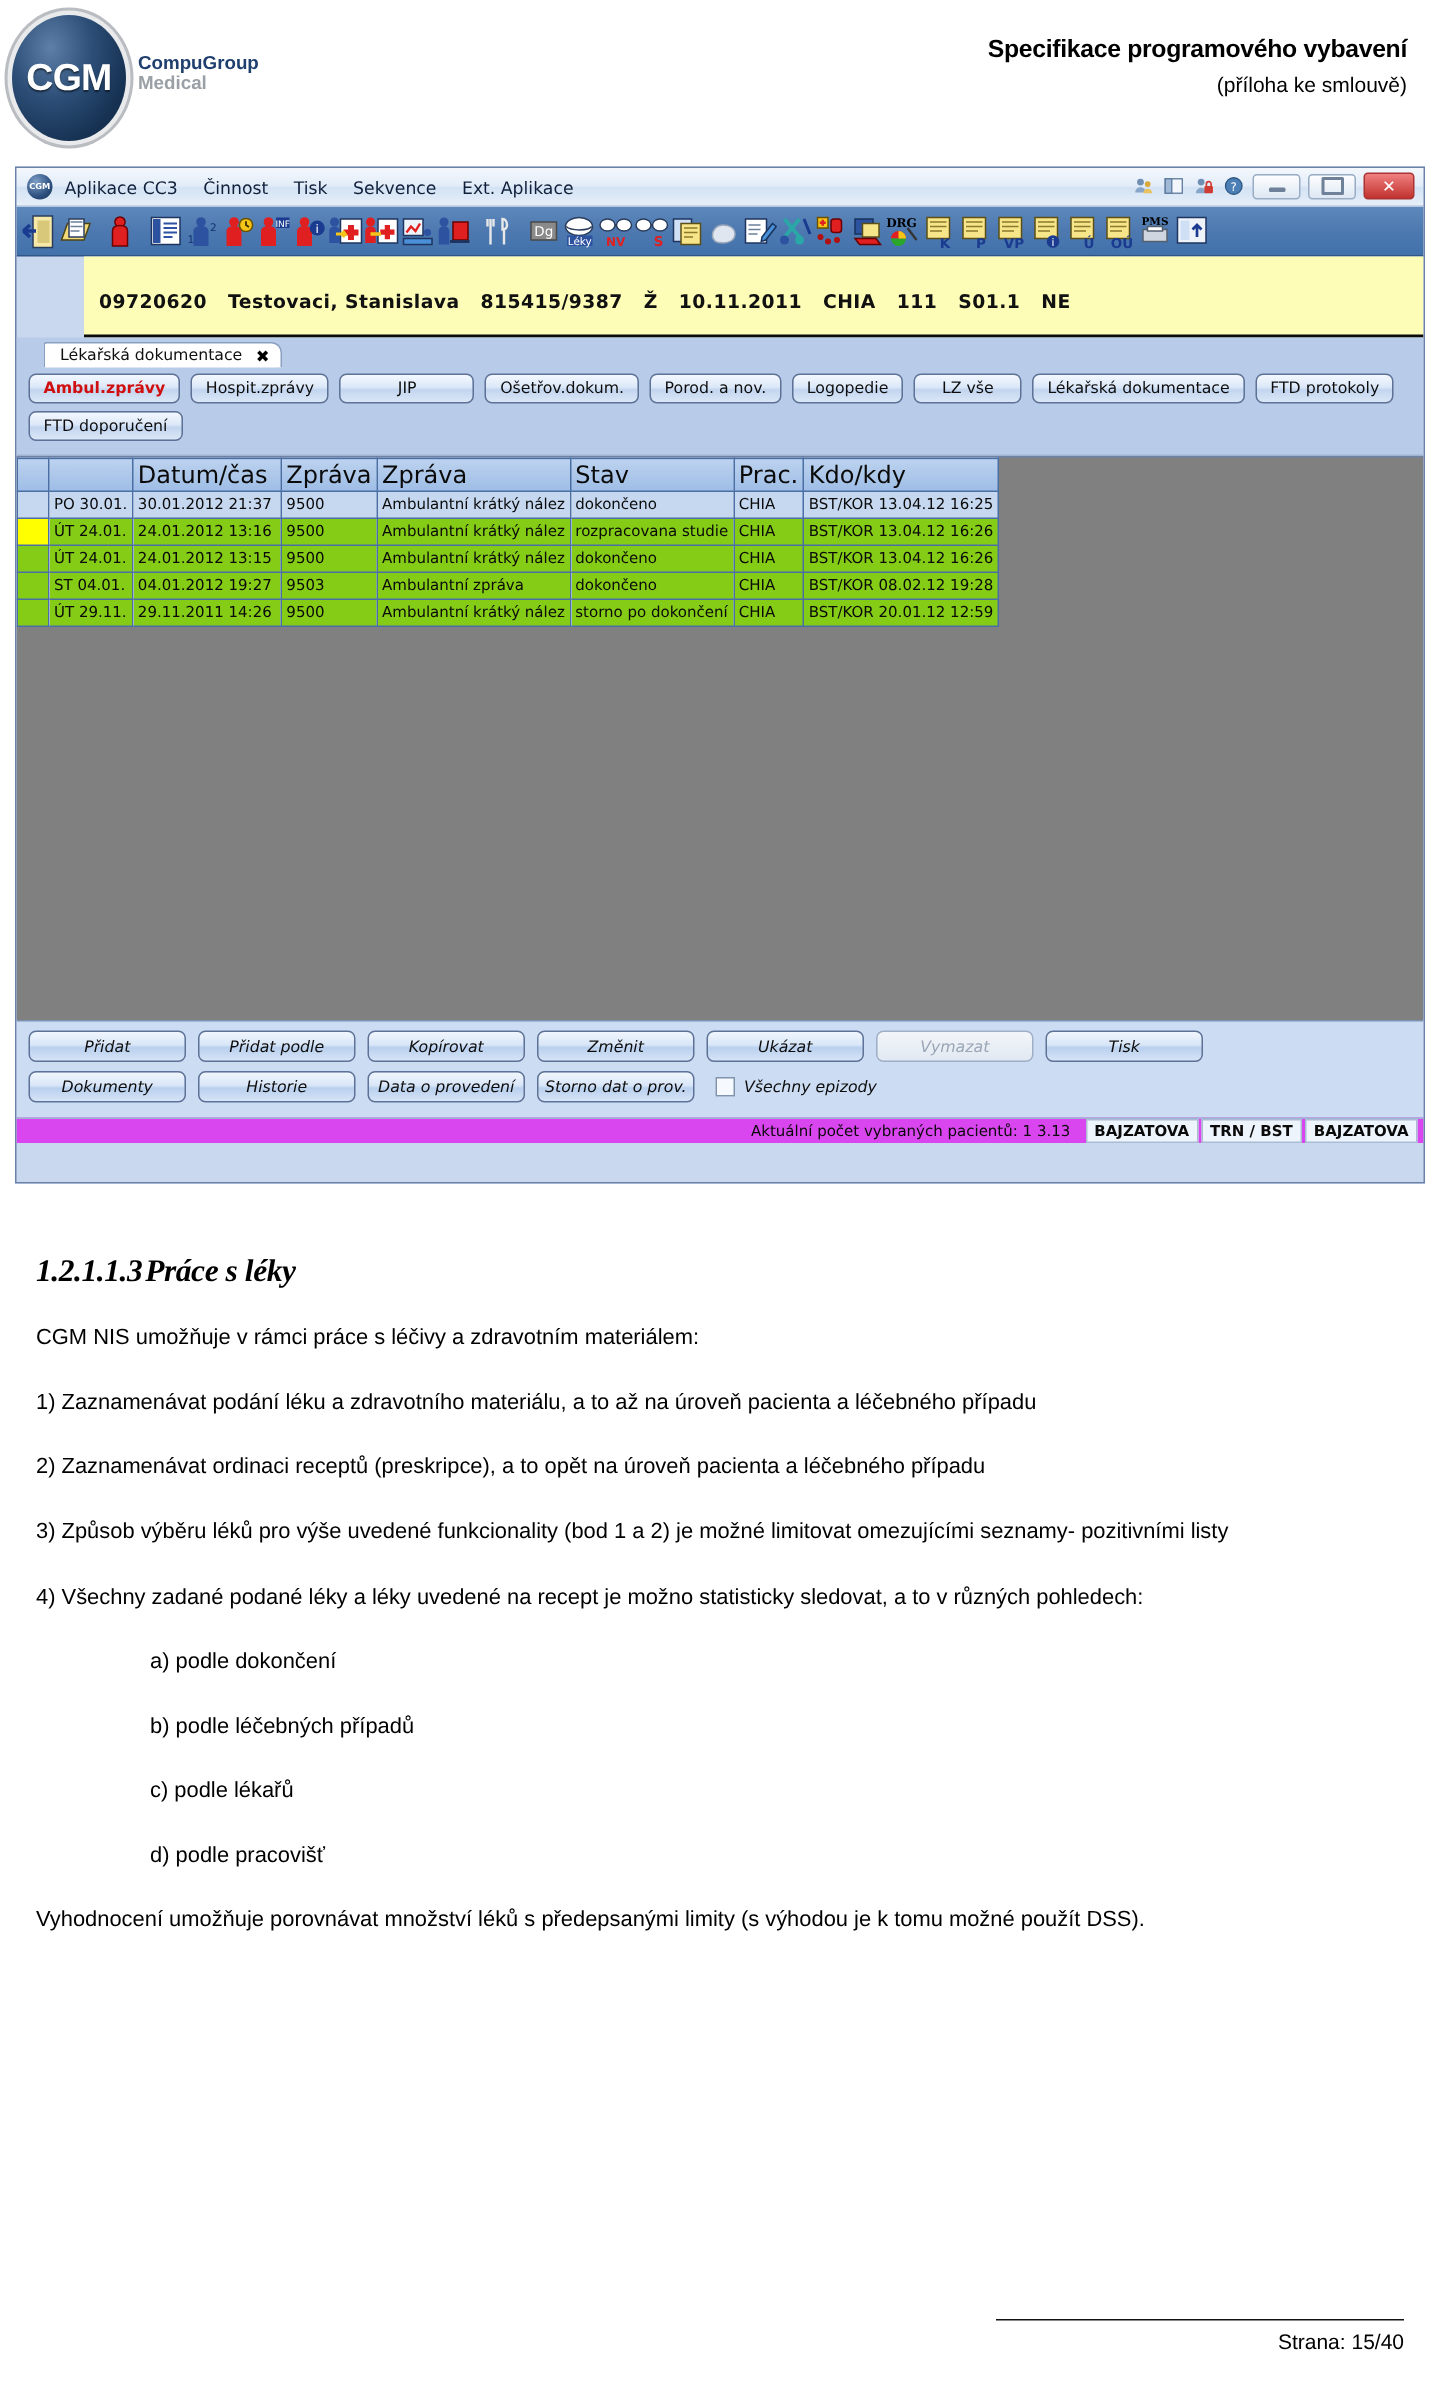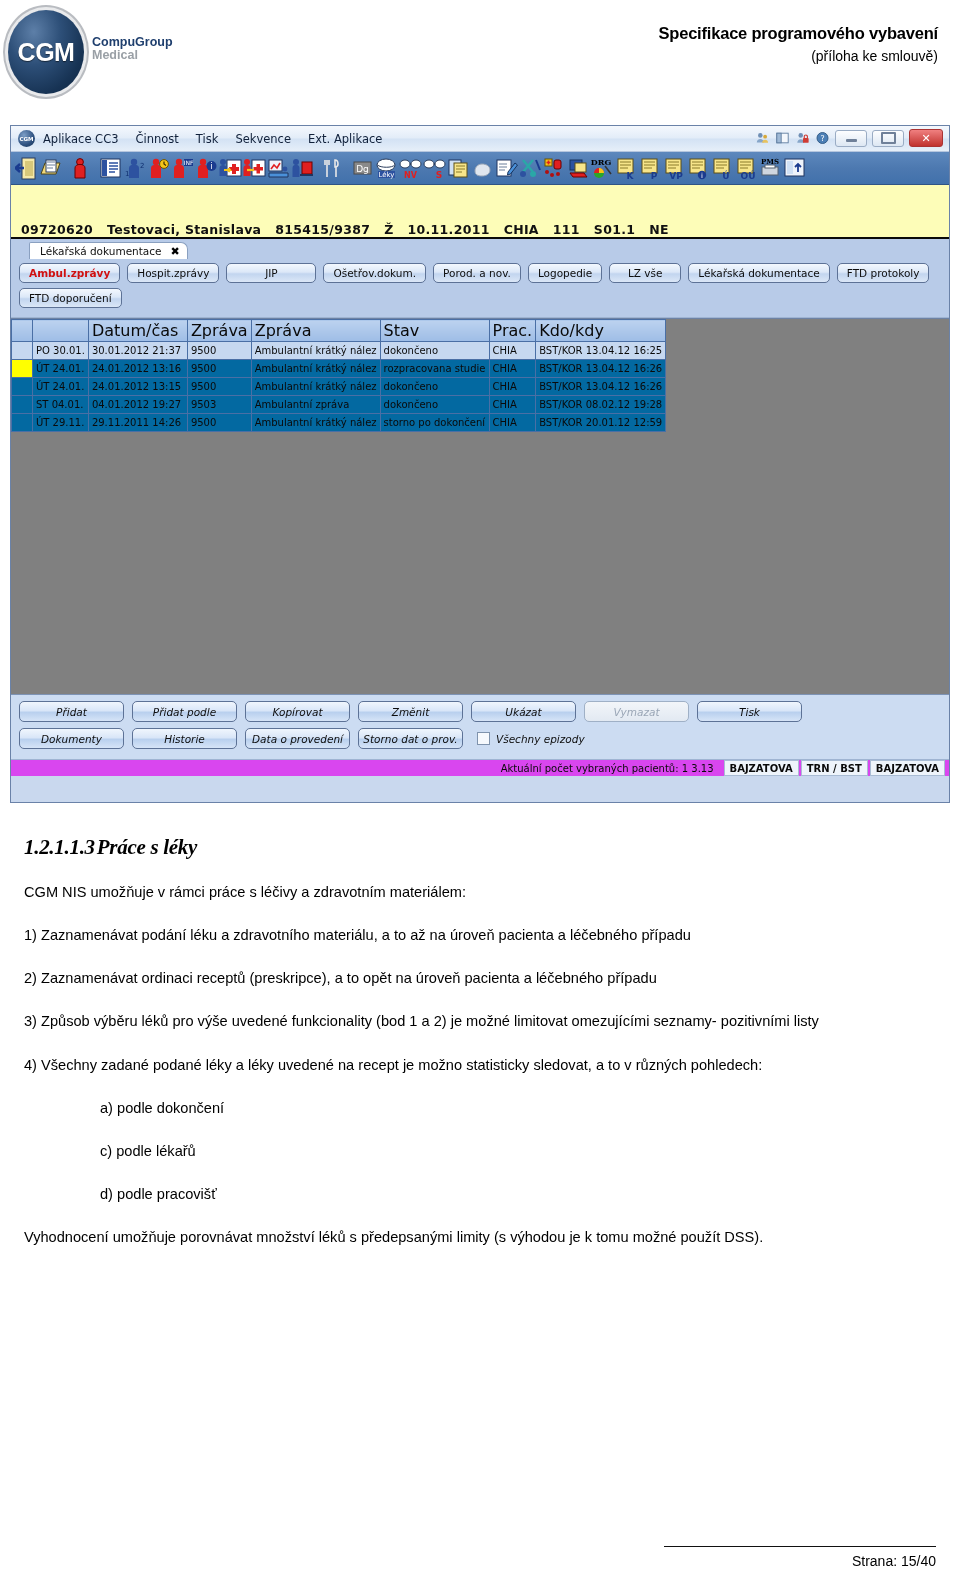--- a/index.html
+++ b/index.html
@@ -46,21 +46,21 @@
   }
   .header-right .ht1{
     font-weight:bold;font-size:16.5px;color:#000;letter-spacing:-0.2px;
   }
   .header-right .ht2{
     font-size:14px;color:#000;margin-top:5px;
   }
 
   
   .app-shot{
-    position:absolute;left:10px;top:125px;
+    position:absolute;left:10px;top:111px;
     width:940px;height:678px;
     border:1px solid #6a82a8;
     background:#c9d8ee;
     box-sizing:border-box;
     overflow:hidden;
     font-family:"DejaVu Sans", sans-serif;
   }
 
   
   .menubar{
@@ -111,22 +111,23 @@
   .tb-ico{
     width:23px;height:25px;margin-right:1px;flex:none;
     position:relative;
   }
   .tb-sep{width:6px;flex:none;}
 
   
   .patientbar{
     height:45px;background:#fdfdb8;
     border-bottom:2px solid #0a0a0a;
-    display:flex;align-items:flex-end;
+    display:flex;align-items:center;
     padding:7px 0 0 10px;
+    margin-left:45px;
   }
   .pb-text{
     font-size:12.5px;font-weight:bold;color:#111;letter-spacing:0.3px;
     font-family:"DejaVu Sans", sans-serif;
     white-space:nowrap;
   }
   .pb-text span{margin-right:14px;}
 
   
   .tabstrip{
@@ -184,21 +185,21 @@
     text-align:left;
     padding:1px 3px;
     height:15px;
     font-size:16px;
   }
   table.grid td{
     border:1px solid #4a6fa5;
     padding:1px 3px;
     height:15px;
     color:#0a0a0a;
-    background:#0369a1;
+    background:#84cc16;
     white-space:nowrap;
     overflow:hidden;
   }
   tr.sel td{background:#c6d8f0;}
   td.flagcell{padding:0;width:14px;}
   td.flagcell.yellow{background:#ffff00;}
   .c-mark{width:14px;}
   .c-day{width:48px;}
   .c-dt{width:92px;}
   .c-code{width:38px;}
@@ -710,20 +711,21 @@
   <div class="h-sec">
     <span class="num">1.2.1.1.3</span><span>Práce s léky</span>
   </div>
 
   <p class="p nojust">CGM NIS umožňuje v rámci práce s léčivy a zdravotním materiálem:</p>
   <p class="p">1) Zaznamenávat podání léku a zdravotního materiálu, a to až na úroveň pacienta a léčebného případu</p>
   <p class="p nojust">2) Zaznamenávat ordinaci receptů (preskripce), a to opět na úroveň pacienta a léčebného případu</p>
   <p class="p">3) Způsob výběru léků pro výše uvedené funkcionality (bod 1 a 2) je možné limitovat omezujícími seznamy- pozitivními listy</p>
   <p class="p">4) Všechny zadané podané léky a léky uvedené na recept je možno statisticky sledovat, a to v různých pohledech:</p>
   <p class="p indent nojust">a) podle dokončení</p>
+  <p class="p indent nojust">b) podle léčebných případů</p>
   <p class="p indent nojust">c) podle lékařů</p>
   <p class="p indent nojust">d) podle pracovišť</p>
   <p class="p"> Vyhodnocení umožňuje porovnávat množství léků s předepsanými limity (s výhodou je k tomu možné použít DSS).</p>
 </div>
 
 <div class="page-footer">
   <div class="rule"></div>
   <div class="pg">Strana: 15/40</div>
 </div>
 

